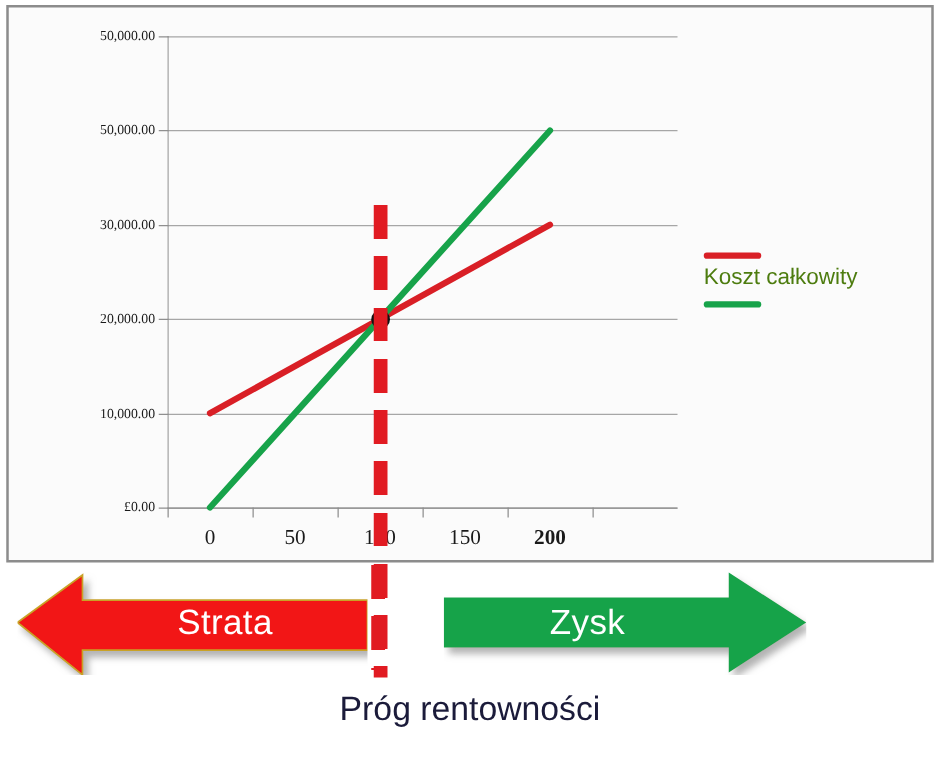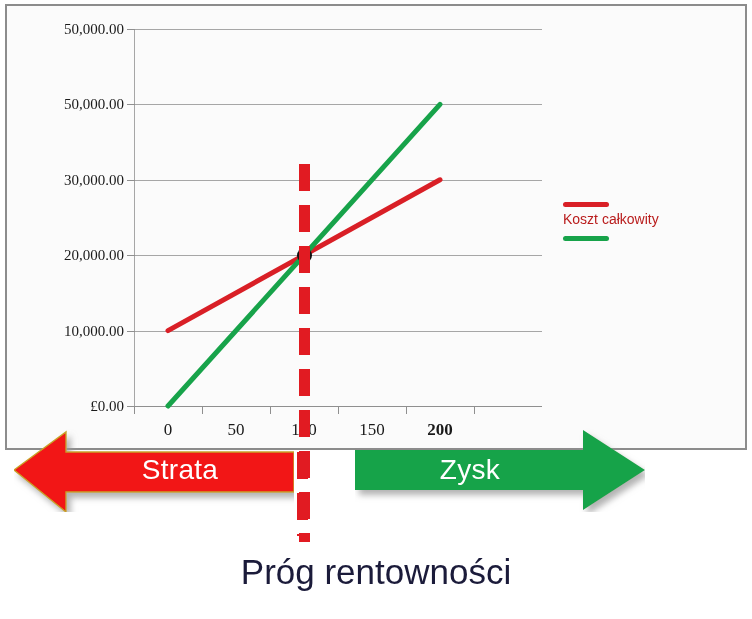--- a/index.html
+++ b/index.html
@@ -73,21 +73,21 @@
     background: #8f8f8f;
   }
 
   
   .y-label {
     position: absolute;
     right: 0;
     width: 112px;
     text-align: right;
     font-family: "Liberation Serif", serif;
-    font-size: 15px;
+    font-size: 11px;
     color: #1a1a1a;
     transform: translateY(-50%);
     white-space: nowrap;
   }
   #y-labels {
     position: absolute;
     left: 0;
     top: 0;
     width: 117px;
     height: 446px;
@@ -122,22 +122,22 @@
   }
   .legend-entry { margin-bottom: 9px; }
   .legend-swatch {
     width: 46px;
     height: 5px;
     border-radius: 3px;
     margin-bottom: 4px;
   }
   .legend-text {
     font-family: "Liberation Sans", sans-serif;
-    font-size: 14px;
-    color: #b91c1c;
+    font-size: 18px;
+    color: #4d7c0f;
     white-space: nowrap;
   }
 
   
   #dashed-line {
     position: absolute;
     left: 323px;
     top: 158px;
     width: 11px;
     height: 378px;
@@ -160,21 +160,21 @@
     height: 15px;
     border-radius: 50%;
     background: #111111;
     z-index: 7;
   }
 
   
   #arrows {
     position: absolute;
     left: 0;
-    top: 428px;
+    top: 456px;
     width: 752px;
     height: 100px;
   }
   .arrow-wrap { position: absolute; top: 0; }
   .arrow-label {
     position: absolute;
     top: 0;
     width: 100%;
     height: 100%;
     display: flex;
@@ -192,21 +192,21 @@
   #arrow-profit .arrow-label { padding-right: 60px; box-sizing: border-box; }
 
   
   #caption {
     position: absolute;
     left: 0;
     top: 552px;
     width: 752px;
     text-align: center;
     font-family: "Liberation Sans", sans-serif;
-    font-size: 35px;
+    font-size: 27px;
     color: #1b1b3a;
   }
 </style>
 </head>
 <body>
 
 <div id="chart-box">
 
   <div id="y-labels">
       <div class="y-label" style="top: 400px;">£0.00</div>

